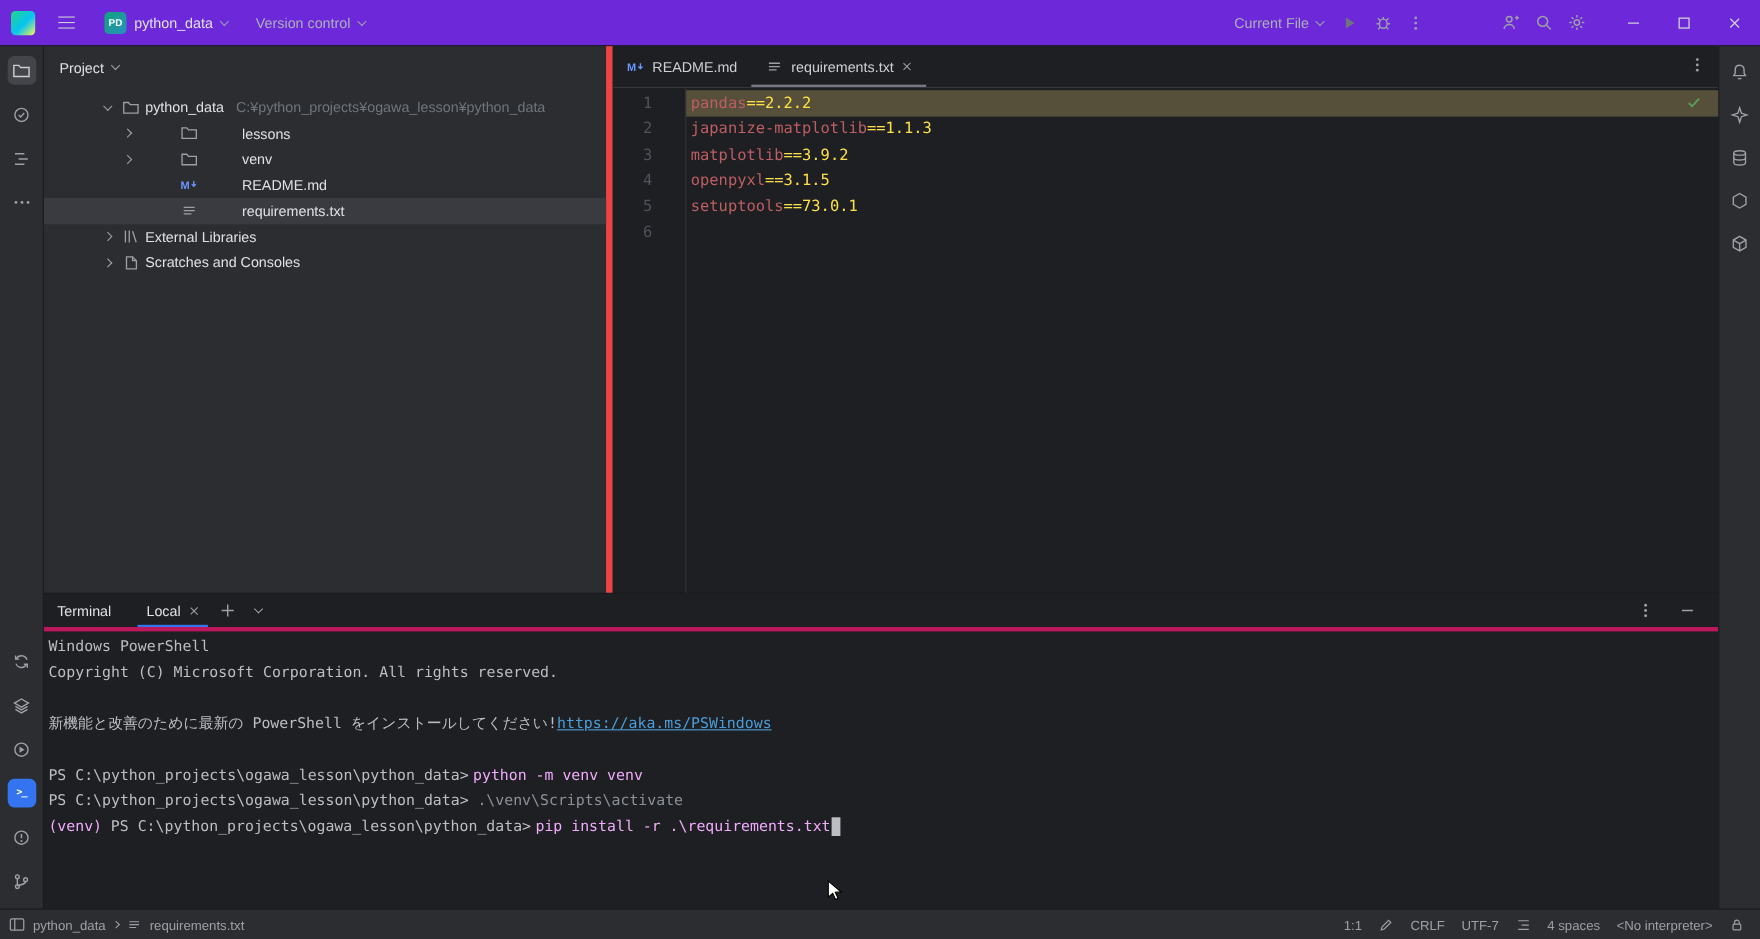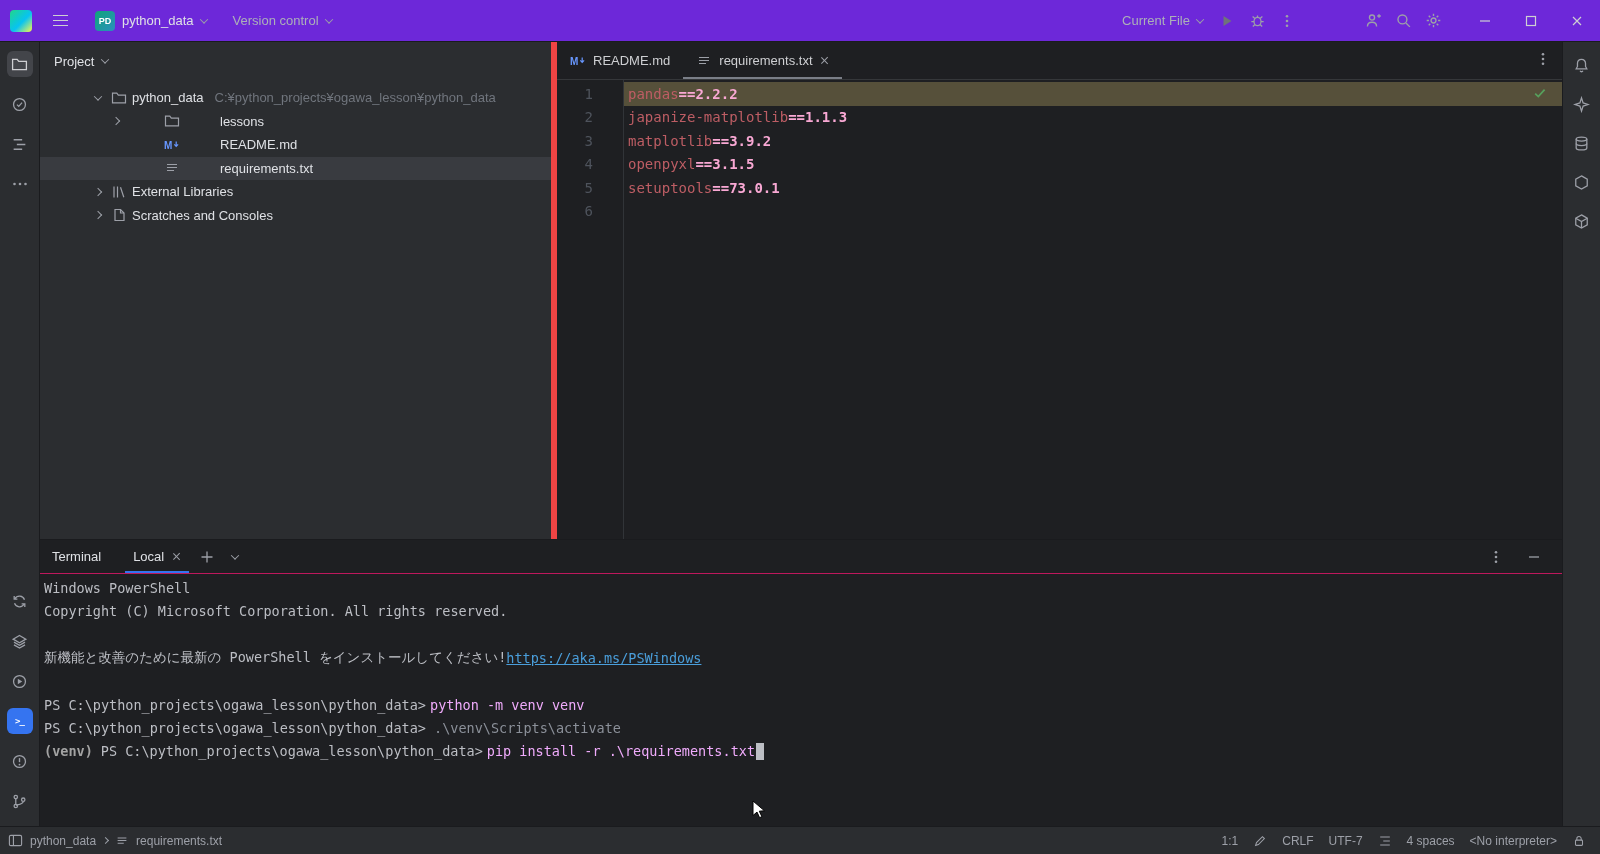--- a/index.html
+++ b/index.html
@@ -60,37 +60,37 @@
   .xicon::before,.xicon::after { content:""; position:absolute; left:4px; top:0; width:1.3px; height:9px; background:#9da0a8; }
   .xicon::before { transform:rotate(45deg); } .xicon::after { transform:rotate(-45deg); }
   .tab-more { margin-left:auto; padding-right:12px; }
   .codearea { flex:1; position:relative; padding-top:2px; font-family:"DejaVu Sans Mono","Liberation Mono",monospace; font-size:14px; }
   .codearea::before { content:""; position:absolute; left:66px; top:0; bottom:0; width:1px; background:#313438; }
   .codeline { height:23.5px; display:flex; align-items:stretch; }
   .gutter { width:66px; flex-shrink:0; text-align:right; padding-right:30px; color:#4e535c; display:flex; align-items:center; justify-content:flex-end; }
   .codebody { flex:1; display:flex; align-items:center; padding-left:5px; }
   .codeline.hl .codebody { background:#56503a; }
   .pkg { color:#bd5d64; }
-  .ver { color:#f9a8d4;font-weight:bold; }
+  .ver { color:#fde047; }
   .inspect-widget { position:absolute; top:5px; right:14px; }
 
   
   .terminal { height:286px; border-top:1px solid #1a1b1e; background:#1e1f22; display:flex; flex-direction:column; flex-shrink:0; }
-  .termbar { height:34px; display:flex; align-items:center; border-bottom:1px solid #be185d; padding-left:12px; flex-shrink:0; }
+  .termbar { height:34px; display:flex; align-items:center; border-bottom:4px solid #be185d; padding-left:12px; flex-shrink:0; }
   .term-title { color:#dfe1e5; margin-right:22px; }
   .termtab { height:100%; position:relative; display:flex; align-items:center; gap:8px; padding:0 10px; color:#dfe1e5; }
   .termtab::after { content:""; position:absolute; left:2px; right:2px; bottom:0; height:2.5px; background:#3574f0; }
   .termbar-icon { width:24px; height:24px; display:flex; align-items:center; justify-content:center; margin-left:4px; }
   .termbar-right { margin-left:auto; display:flex; align-items:center; gap:10px; padding-right:16px; }
   .termout { flex:1; padding:2px 0 0 4px; font-family:"DejaVu Sans Mono","Liberation Mono",monospace; font-size:13.5px; color:#bcbec4; }
   .tline { height:23.4px; display:flex; align-items:center; white-space:pre; }
   .t-link { color:#4a9edb; text-decoration:underline; }
   .t-cmd { color:#f0abfc; margin-left:4px; }
   .t-dim { color:#8b9099; margin-left:8px; }
-  .t-venv { color:#a3a3a3; margin-right:8px;font-weight:bold; }
+  .t-venv { color:#f0abfc; margin-right:8px; }
   .caret { display:inline-block; width:8px; height:17px; background:#bcbec4; margin-left:1px; }
 
   
   .rightstrip { width:38px; background:#2b2d30; border-left:1px solid #1a1b1e; flex-shrink:0;
     display:flex; flex-direction:column; align-items:center; padding-top:10px; gap:13px; }
 
   
   .statusbar { height:28px; background:#2b2d30; border-top:1px solid #1a1b1e; display:flex; align-items:center;
     padding:0 14px 0 8px; color:#9da0a8; font-size:12px; flex-shrink:0; }
   .sb-left { display:flex; align-items:center; gap:7px; }
@@ -269,20 +269,29 @@
               <span class="tpath">C:¥python_projects¥ogawa_lesson¥python_data</span>
             </div>
             <div class="trow lvl1">
               <span class="cvwrap">
                   <span class="cv right"></span>
                 </span>
               <svg width="16" height="16" viewBox="0 0 16 16">
                   <path d="M1.5 3.2h4.3l1.5 1.9h7.2v7.7h-13z" fill="none" stroke="#9da0a8" stroke-width="1.2"></path>
                 </svg>
               <span class="tname">lessons</span>
+            </div>
+            <div class="trow lvl1">
+              <span class="cvwrap">
+                  <span class="cv right"></span>
+                </span>
+              <svg width="16" height="16" viewBox="0 0 16 16">
+                  <path d="M1.5 3.2h4.3l1.5 1.9h7.2v7.7h-13z" fill="none" stroke="#9da0a8" stroke-width="1.2"></path>
+                </svg>
+              <span class="tname">venv</span>
             </div>
             <div class="trow lvl1">
               <span class="cvwrap"></span>
               <svg width="16" height="16" viewBox="0 0 16 16">
                   <text x="0" y="11.5" font-size="10" font-weight="bold" fill="#6897ff" font-family="Liberation Sans">M</text>
                   <path d="M12.2 4.5v4.6M10.3 7.4l1.9 1.9 1.9-1.9" stroke="#6897ff" stroke-width="1.2" fill="none"></path>
                 </svg>
               <span class="tname">README.md</span>
             </div>
             <div class="trow lvl1 selected">

